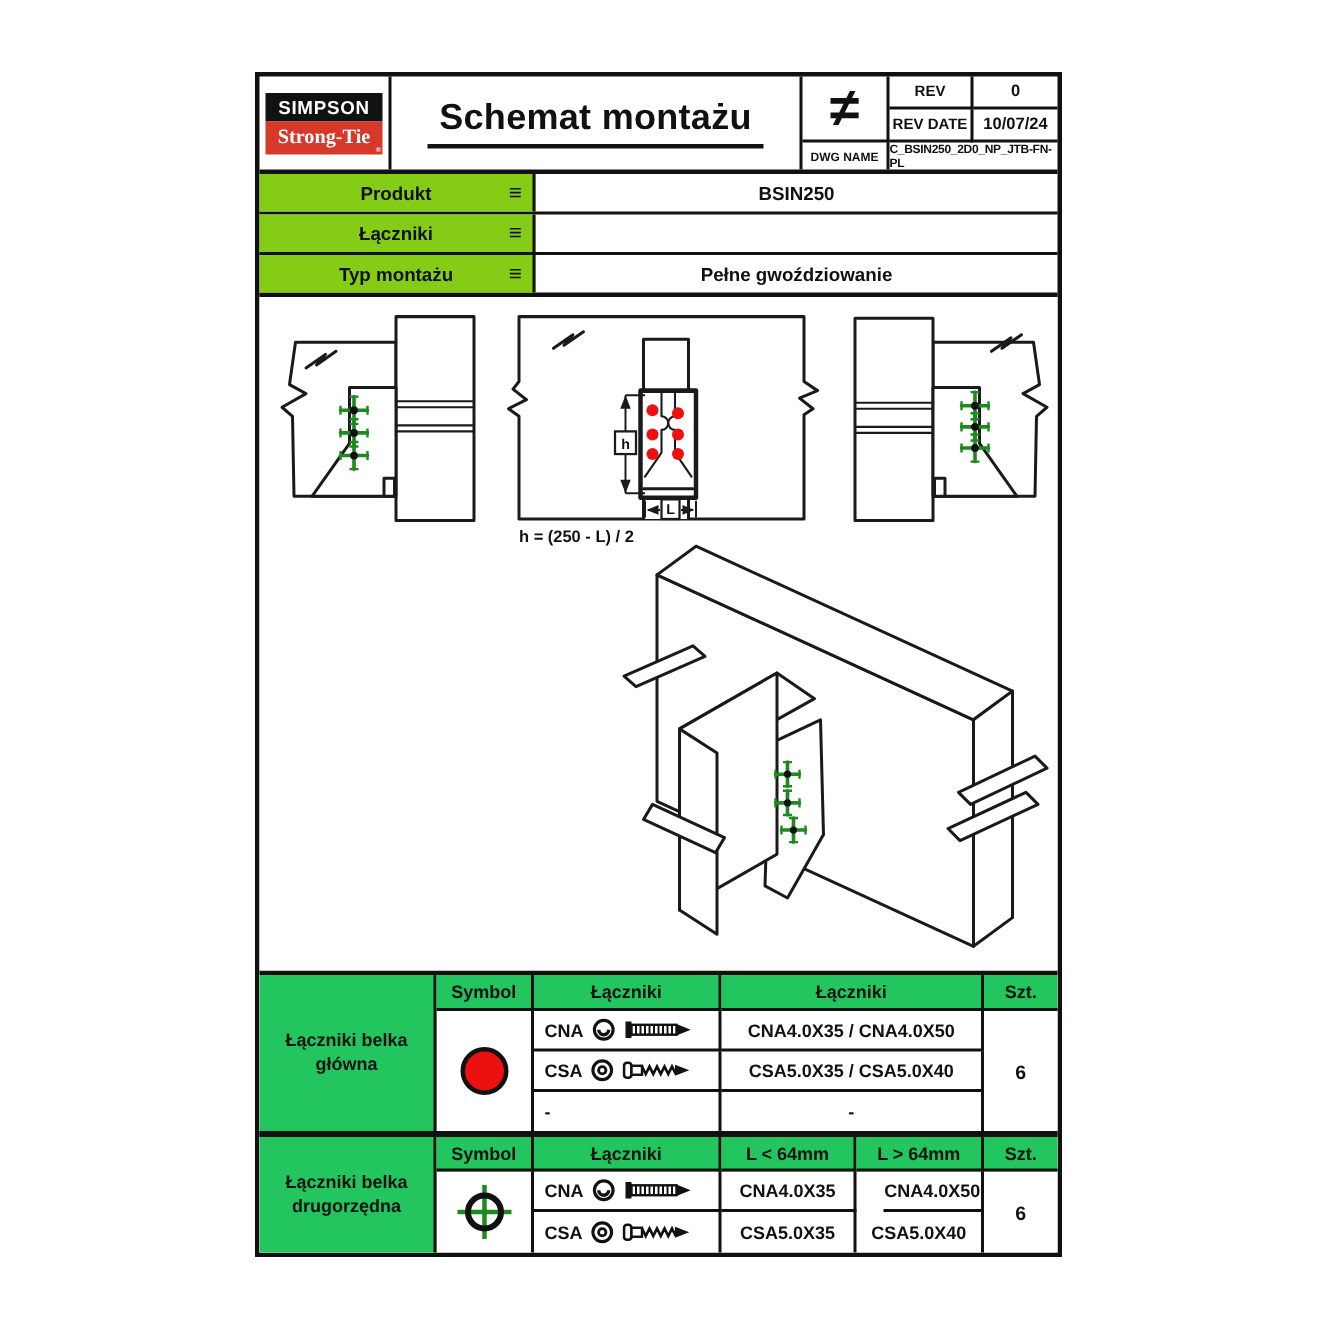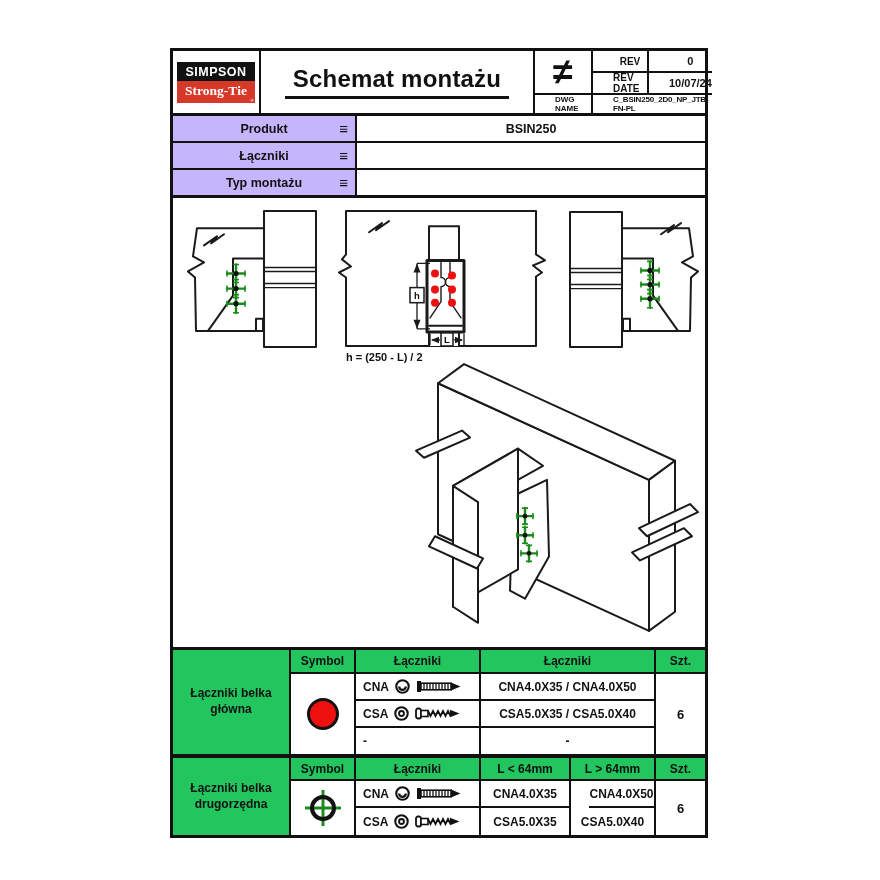--- a/index.html
+++ b/index.html
@@ -12,30 +12,30 @@
   .hdr{display:flex;flex:0 0 63px;border-bottom:3px solid #111;}
   .logo-cell{width:88px;border-right:2px solid #111;display:flex;align-items:center;justify-content:center;}
   .logo{width:78px;}
   .logo-top{background:#111;color:#fff;font-weight:bold;font-size:12.5px;text-align:center;padding:3px 0 2px;letter-spacing:.5px;}
   .logo-bot{position:relative;background:#d6382a;color:#fff;font-family:"Liberation Serif",serif;font-weight:bold;font-size:13.5px;text-align:center;padding:2px 0 4px;}
   .logo-reg{position:absolute;right:1px;bottom:0;font-size:5px;}
   .title-cell{flex:1;display:flex;align-items:center;justify-content:center;}
   .title{font-size:24px;font-weight:bold;border-bottom:3px solid #111;padding:0 8px 3px;letter-spacing:.2px;white-space:nowrap;}
   .rev-block{width:172px;border-left:2px solid #111;display:grid;grid-template-columns:58px 56px 1fr;grid-template-rows:22px 22px 1fr;font-weight:bold;}
   .neq{grid-area:1/1/3/2;border-right:2px solid #111;border-bottom:2px solid #111;display:flex;align-items:center;justify-content:center;font-size:36px;font-weight:bold;}
-  .rcell{display:flex;align-items:center;justify-content:center;padding-left:20px;}
+  .rcell{display:flex;align-items:center;justify-content:center;}
   .rl{border-right:2px solid #111;border-bottom:2px solid #111;font-size:10px;}
   .rv{border-bottom:2px solid #111;font-size:11px;}
   .dwgl{grid-area:3/1/4/2;border-right:2px solid #111;font-size:8px;}
   .dwgv{grid-area:3/2/4/4;font-size:8px;letter-spacing:-0.2px;}
 
   
   .pi-row{display:flex;height:27px;border-bottom:2px solid #111;font-weight:bold;font-size:12.5px;flex:0 0 auto;}
   .pi-row.last{border-bottom:3px solid #111;height:28px;}
-  .pi-label{width:184px;background:#c4b5fd;border-right:2px solid #111;position:relative;display:flex;align-items:center;justify-content:center;}
+  .pi-label{width:184px;background:#84cc16;border-right:2px solid #111;position:relative;display:flex;align-items:center;justify-content:center;}
   .pi-eq{position:absolute;right:7px;font-size:15px;}
   .pi-vals{flex:1;display:flex;justify-content:center;}
   .pi-val{flex:1;display:flex;align-items:center;justify-content:center;}
   .pi-val + .pi-val{border-left:2px solid #111;}
 
   
   .diag{flex:1 1 auto;position:relative;background:#fff;}
   .diag svg{position:absolute;inset:0;width:100%;height:100%;}
   .ln{fill:none;stroke:#1a1a1a;stroke-width:2;stroke-linejoin:round;stroke-linecap:round;}
   .fw{fill:#fff;stroke:#1a1a1a;stroke-width:2;stroke-linejoin:round;}
@@ -106,20 +106,23 @@
       <div class="pi-label">
         <span>Łączniki</span>
         <span class="pi-eq">≡</span>
       </div>
     </div>
     <div class="pi-row last">
       <div class="pi-label">
         <span>Typ montażu</span>
         <span class="pi-eq">≡</span>
       </div>
+      <div class="pi-vals">
+          <div class="pi-val">Pełne gwoździowanie</div>
+        </div>
     </div>
   </div>
 
   <div class="diag">
     <svg viewBox="0 0 532 446" preserveAspectRatio="none">
 
       <g>
         <path class="fw" d="M91,30 L24,30 L20,58 L31,64 L15,73 L22,79 L23,132 L91,132 Z"></path>
         <rect class="fw" x="91" y="13" width="52" height="135"></rect>
         <path class="ln thin" d="M91,69 H143 M91,73 H143 M91,85 H143 M91,89 H143"></path>

